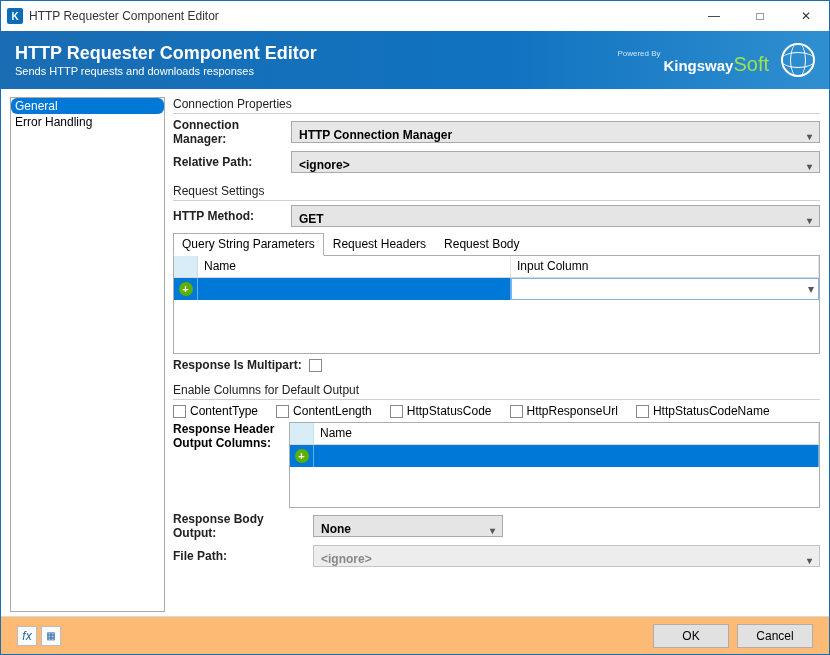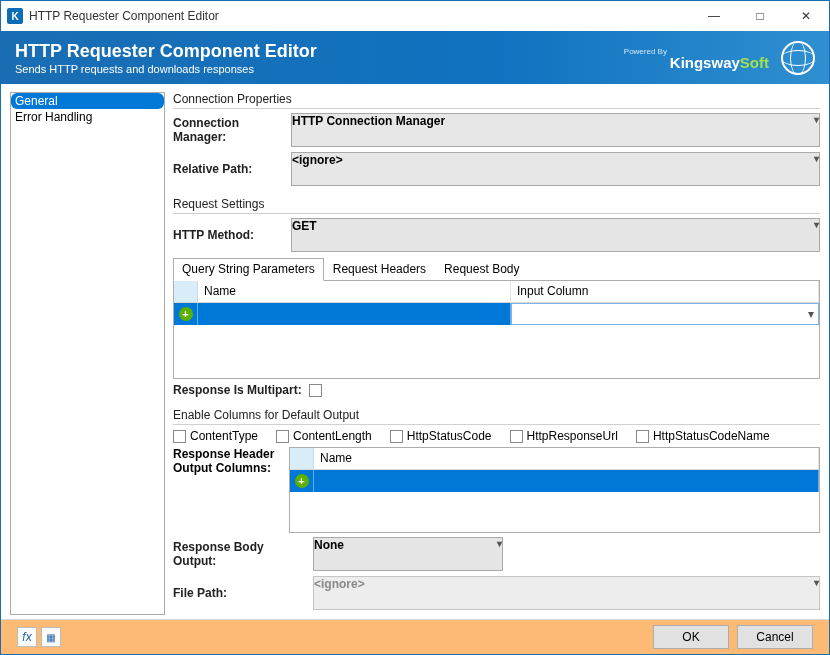--- a/index.html
+++ b/index.html
@@ -11,38 +11,38 @@
 .titlebar .win-btn { width: 46px; height: 30px; display:flex; align-items:center; justify-content:center; color:#333; font-size:12px; }
 
 .banner { height: 58px; background: linear-gradient(to right, #1a6db3, #1072c0 60%, #2f8fd0); color: #fff; display: flex; align-items: center; padding: 0 14px; }
 .banner .banner-left { flex:1; }
 .banner .banner-title { font-size: 18px; font-weight: 600; }
 .banner .banner-sub { font-size: 11px; margin-top: 1px; }
 .banner .brand { display:flex; align-items:center; gap:12px; }
 .brand-logo { font-size: 11px; line-height:11px; }
 .brand-logo .pb { font-size:8px; display:block; color:#cfe6f7; }
 .brand-logo .k { font-size:15px; font-weight:bold;padding-left:46px; }
-.brand-logo .soft { color:#9fe24c; font-weight:bold; font-size:15px;}
+.brand-logo .soft { color:#9fe24c; font-weight:normal; font-size:20px;}
 .globe { width: 34px; height:34px; border:2px solid #fff; border-radius:50%; position:relative; display:flex; align-items:center; justify-content:center;}
 .globe::before,.globe::after{content:"";position:absolute;border:1.5px solid #fff;}
 .globe::before{width:34px;height:14px;border-left:0;border-right:0;border-radius:50%;}
 .globe::after{width:14px;height:34px;border-top:0;border-bottom:0;border-radius:50%;}
 
 .body-area { flex:1; display:flex; padding: 8px 9px 4px 9px; gap:8px; }
 .sidebar { width: 155px; border:1px solid #aaa; background:#fff; }
 .sidebar-item { padding: 1px 4px; cursor:pointer; }
 .sidebar-item.active { background:#0078d7; color:#fff;border-radius:6px; }
 
 .main { flex:1; display:flex; flex-direction:column; gap:6px; overflow:hidden;}
 
 .section-label { font-size:12px; color:#222; margin-bottom:2px; }
 .hr { border:none; border-top:1px solid #d0d0d0; margin-bottom:4px;}
 .row { display:flex; align-items:center; gap:6px; margin-bottom:5px;font-weight:bold;}
 .row .lbl { width:112px; color:#222;}
-.select { flex:1; height:34px; border:1px solid #a9a9a9; background:#e7e7e7; padding: 0 0; display:flex; align-items:flex-start; justify-content:space-between; cursor:pointer;}
+.select { flex:1; height:22px; border:1px solid #a9a9a9; background:#e7e7e7; padding: 0 7px; display:flex; align-items:flex-end; justify-content:space-between; cursor:pointer;}
 .select.white { background:#e5e5e5; }
 .select.small { flex:0 0 190px; }
 .select .chev { font-size:10px; color:#555; }
 .select.disabled { background:#ededed; color:#888; border-color:#c5c5c5; cursor:default;}
 
 .tabs { display:flex; border-bottom:1px solid #adadad; margin-top:4px;}
 .tab { padding:3px 8px 4px 8px; border:1px solid transparent; position:relative; top:1px; cursor:pointer;}
 .tab.active { border:1px solid #adadad; border-bottom:1px solid #fff; background:#fff;}
 .grid-wrap { border:1px solid #adadad; border-top:none; height:98px; background:#fff; }
 .grid-head { display:flex; background:#fff; border-bottom:1px solid #d7d7d7; height:22px;}

